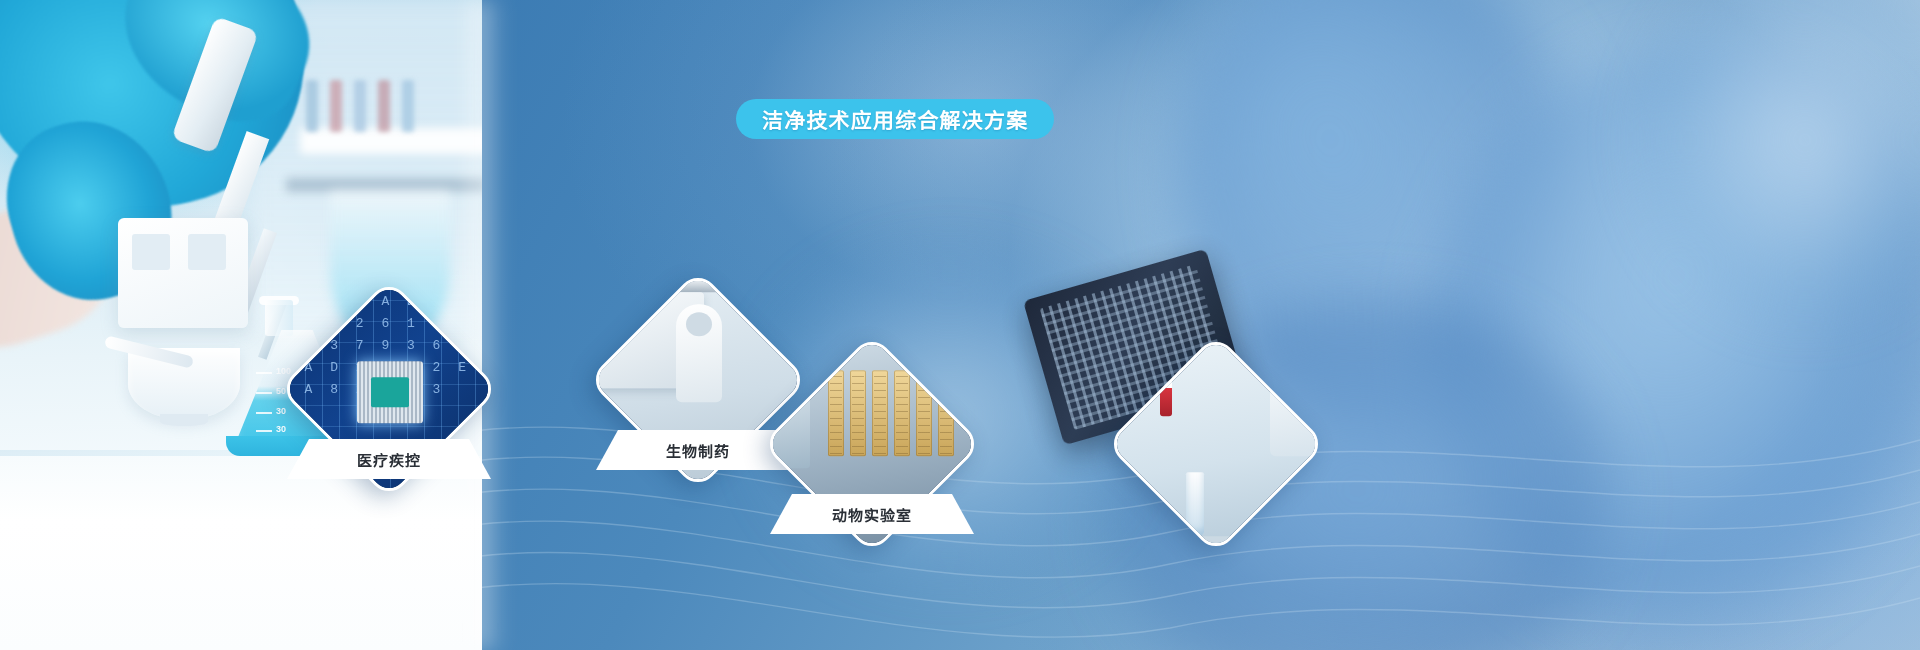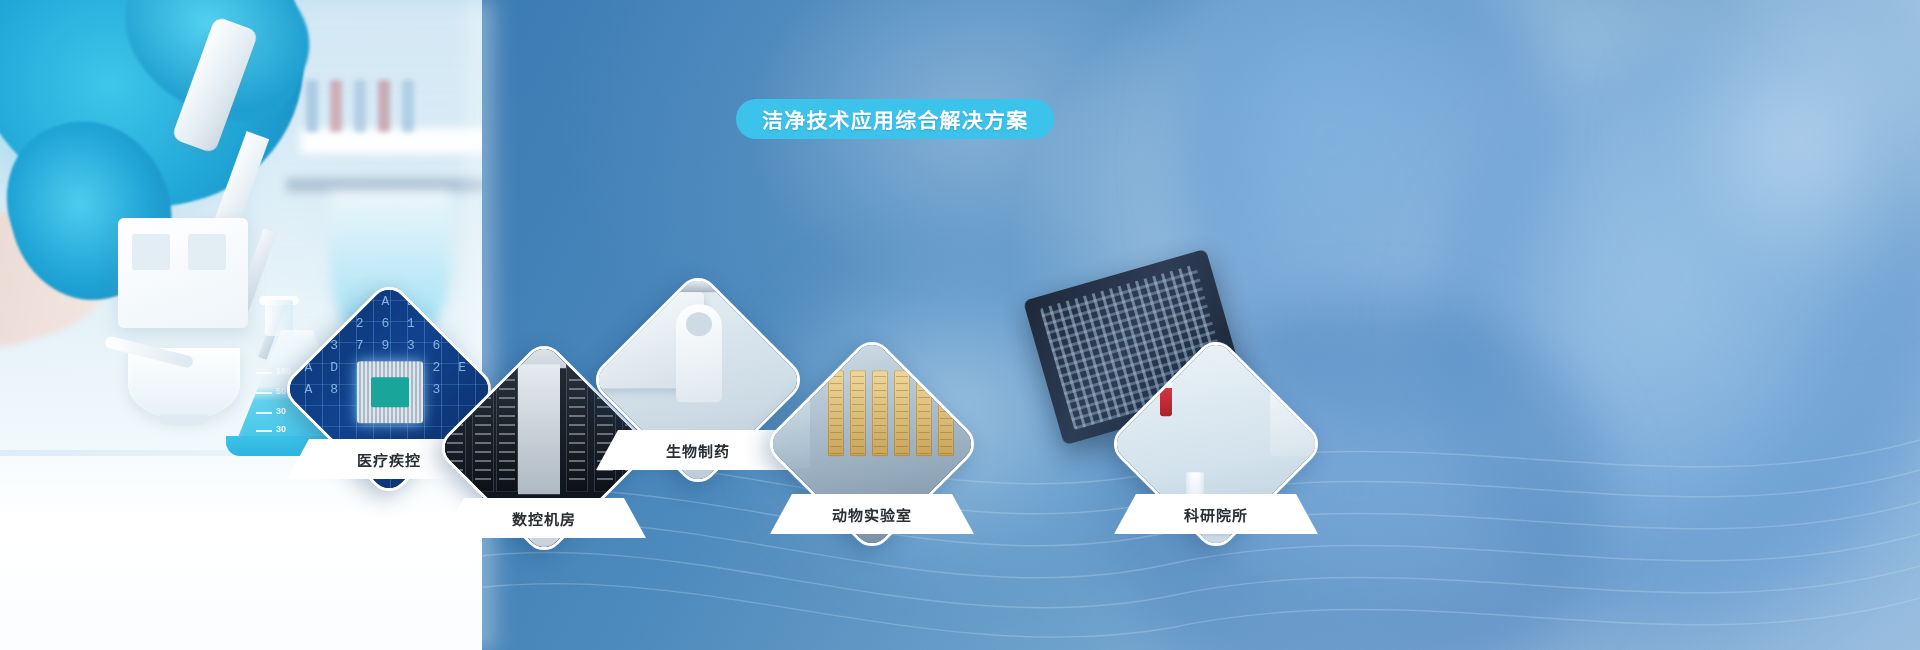--- a/index.html
+++ b/index.html
@@ -301,39 +301,20 @@
           <div class="art art-pcb">
             <div class="traces"></div>
             <div class="nums">7 A 1 C A E 2 F D 0 5 9 2 6 1 7 8 E B F 3 7 9 3 6 B 8 C A D 1 B F 2 E 2 C A 8 2 6 9 3</div>
             <div class="ic"></div>
           </div>
         </div>
       </div>
       <div class="plate">医疗疾控</div>
     </div>
 
-    <div class="card up" style="left:466px;top:370px;">
-      <div class="accent"></div>
-      <div class="dia">
-        <div class="inner">
-          <div class="art art-srv">
-            <div class="ceil"></div>
-            <div class="rk" style="left:18px;"></div>
-            <div class="rk" style="left:46px;"></div>
-            <div class="rk" style="left:70px;"></div>
-            <div class="aisle"></div>
-            <div class="rk" style="left:140px;"></div>
-            <div class="rk" style="left:168px;"></div>
-            <div class="rk" style="left:196px;"></div>
-            <div class="floor"></div>
-          </div>
-        </div>
-      </div>
-      <div class="plate">数控机房</div>
-    </div>
 
     <div class="card down" style="left:620px;top:302px;">
       <div class="accent"></div>
       <div class="dia">
         <div class="inner">
           <div class="art art-bio">
             <div class="pipe"></div>
             <div class="mach"></div>
             <div class="worker"></div>
           </div>
@@ -368,17 +349,16 @@
           <div class="art art-sci">
             <div class="bench"></div>
             <div class="gl" style="left:16px;height:56px;"></div>
             <div class="gl" style="left:38px;height:38px;"></div>
             <div class="gl" style="left:88px;height:64px;"></div>
             <div class="vial"></div>
             <div class="arm"></div>
           </div>
         </div>
       </div>
-      <div class="plate">科研院所</div>
     </div>
 
   </div>
 </div>
 
 </body></html>

